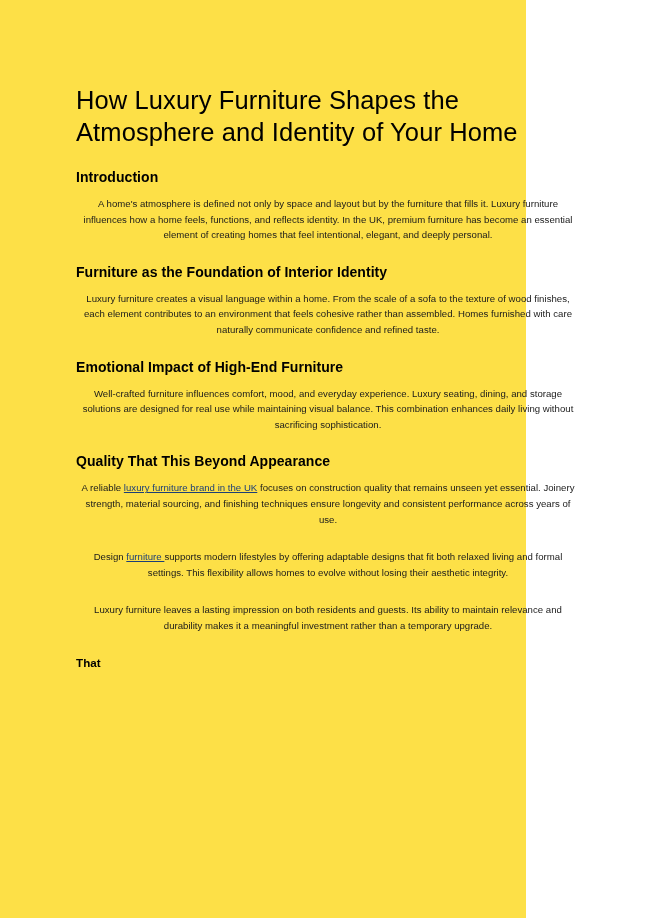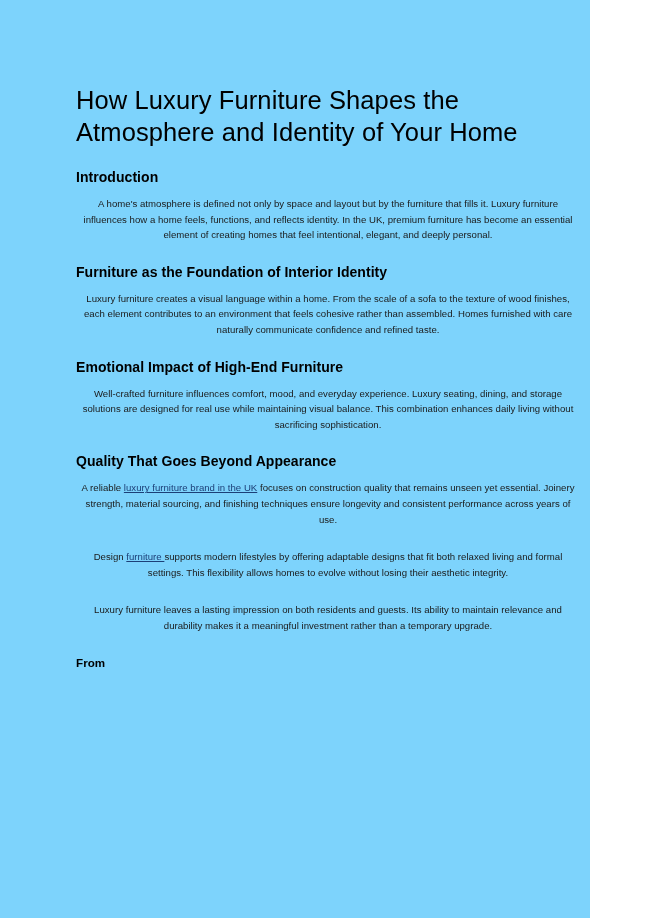--- a/index.html
+++ b/index.html
@@ -11,23 +11,23 @@
     width: 650px;
     height: 918px;
     overflow: hidden;
     font-family: "Liberation Sans", sans-serif;
     color: #000000;
     -webkit-font-smoothing: antialiased;
   }
 
   .page {
     position: relative;
-    width: 590px;
+    width: 526px;
     height: 918px;
-    background: #7dd3fc;
+    background: #fde047;
     box-sizing: border-box;
     padding: 0;
   }
 
   .content {
     position: absolute;
     left: 76px;
     top: 84px;
     width: 504px;
   }
@@ -101,28 +101,28 @@
       <h2 class="section-heading">Furniture as the Foundation of Interior Identity</h2>
       <p class="section-body"><span>Luxury furniture creates a visual language within a home. From the scale of a sofa to the texture of wood finishes, each element contributes to an environment that feels cohesive rather than assembled. Homes furnished with care naturally communicate confidence and refined taste.</span></p>
     </div>
 
     <div class="section">
       <h2 class="section-heading">Emotional Impact of High-End Furniture</h2>
       <p class="section-body"><span>Well-crafted furniture influences comfort, mood, and everyday experience. Luxury seating, dining, and storage solutions are designed for real use while maintaining visual balance. This combination enhances daily living without sacrificing sophistication.</span></p>
     </div>
 
     <div class="section">
-      <h2 class="section-heading">Quality That Goes Beyond Appearance</h2>
+      <h2 class="section-heading">Quality That This Beyond Appearance</h2>
       <p class="section-body"><span>A reliable </span><a class="doc-link" href="#">luxury furniture brand in the UK</a><span> focuses on construction quality that remains unseen yet essential. Joinery strength, material sourcing, and finishing techniques ensure longevity and consistent performance across years of use.</span></p>
     </div>
 
     <div class="section">
       <p class="section-body"><span>Design </span><a class="doc-link" href="#">furniture </a><span>supports modern lifestyles by offering adaptable designs that fit both relaxed living and formal settings. This flexibility allows homes to evolve without losing their aesthetic integrity.</span></p>
     </div>
 
     <div class="section">
       <p class="section-body"><span>Luxury furniture leaves a lasting impression on both residents and guests. Its ability to maintain relevance and durability makes it a meaningful investment rather than a temporary upgrade.</span></p>
     </div>
 
-    <h2 class="faq-heading">From</h2>
+    <h2 class="faq-heading">That</h2>
 
   </div>
 </div>
 
 </body></html>

